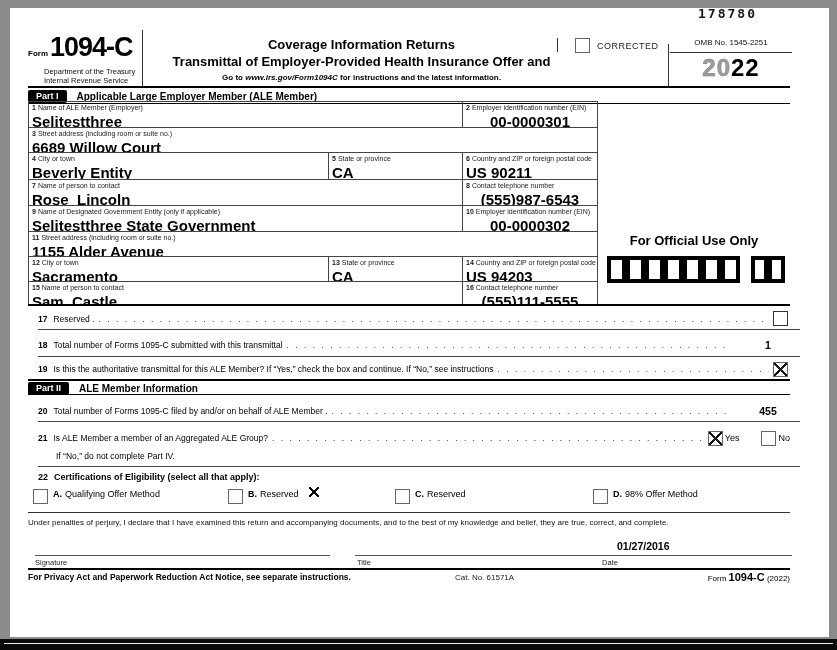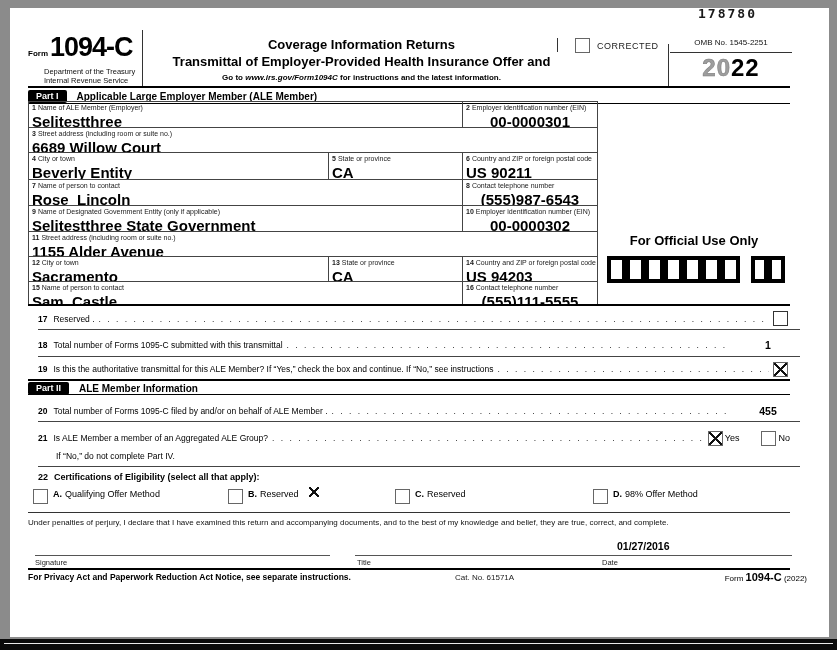--- a/index.html
+++ b/index.html
@@ -310,21 +310,21 @@
   <div class="sigline" style="left:345px;top:547px;width:250px;"></div>
   <div class="sigline" style="left:590px;top:547px;width:192px;"></div>
   <div class="siglabel" style="left:25px;top:550px;">Signature</div>
   <div class="siglabel" style="left:347px;top:550px;">Title</div>
   <div class="siglabel" style="left:592px;top:550px;">Date</div>
 
   <div class="heavy" style="left:18px;top:560px;width:762px;"></div>
 
   <div class="abs foot-privacy" style="left:18px;top:564px;">For Privacy Act and Paperwork Reduction Act Notice, see separate instructions.</div>
   <div class="abs foot-cat" style="left:445px;top:565px;">Cat. No. 61571A</div>
-  <div class="abs foot-form" style="left:657px;top:563px;width:140px;text-align:right;">
+  <div class="abs foot-form" style="left:640px;top:563px;width:140px;text-align:right;">
     <span>Form</span> <b>1094-C</b> <span>(2022)</span>
   </div>
 
 </div>
 
 <div class="bottombar">
     <div class="inner"></div>
   </div>
 
 </body></html>

